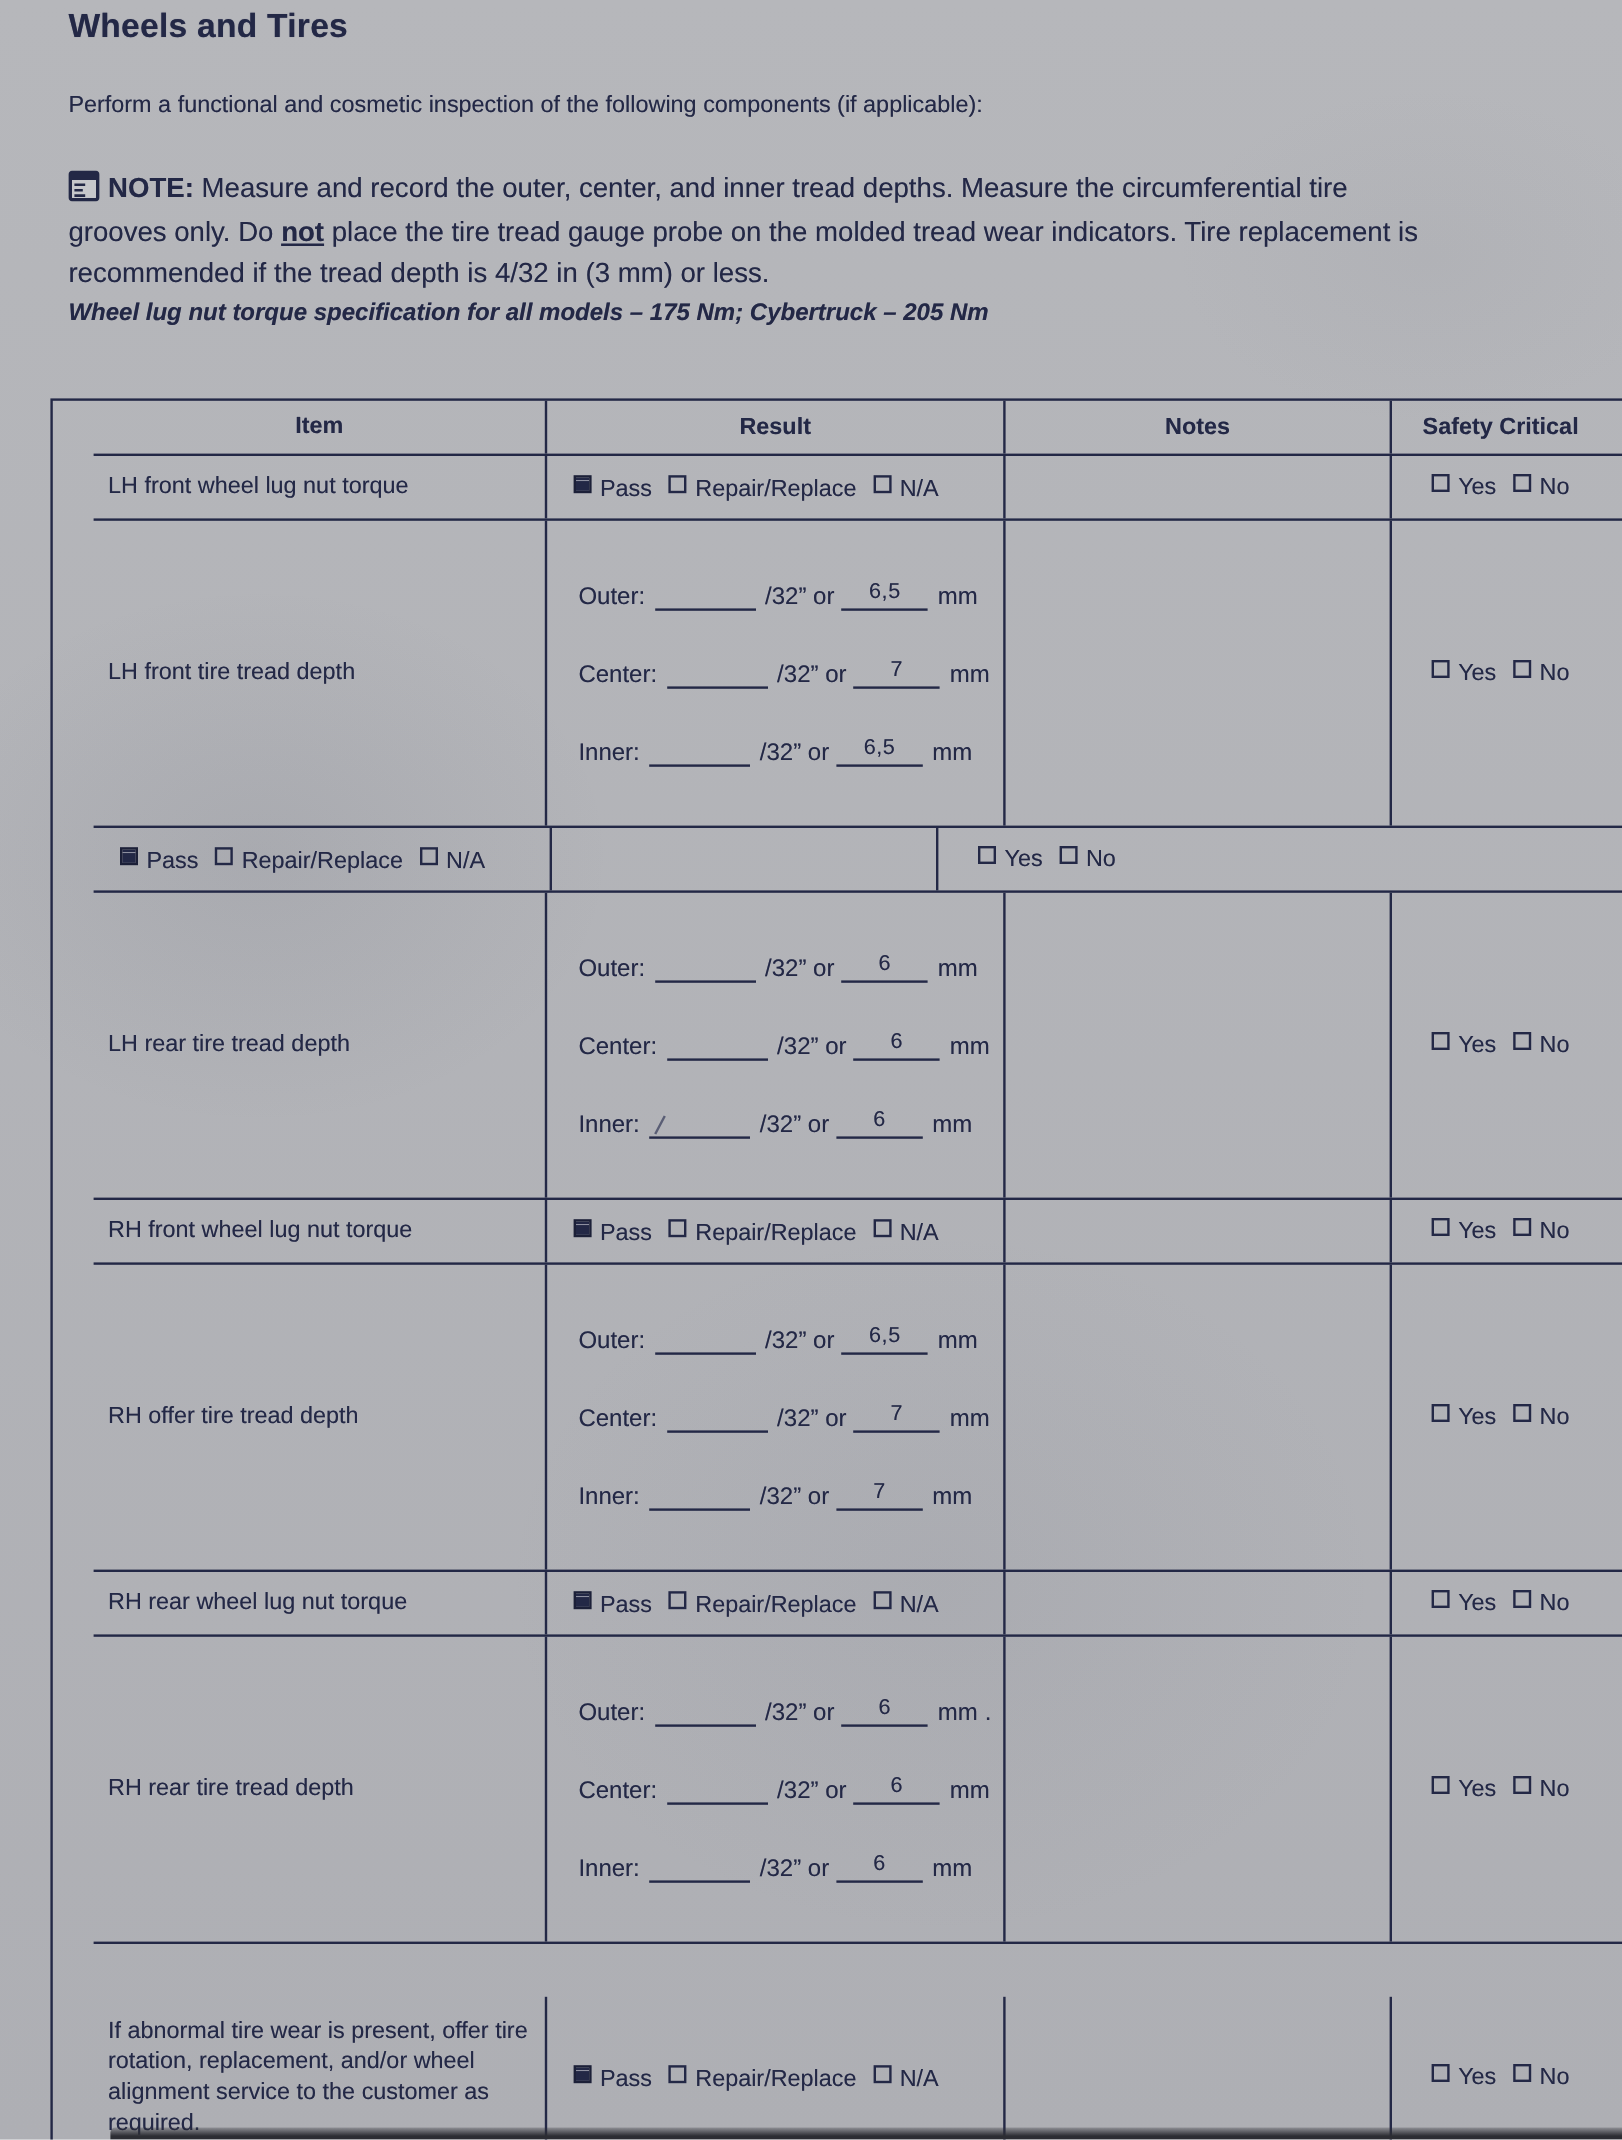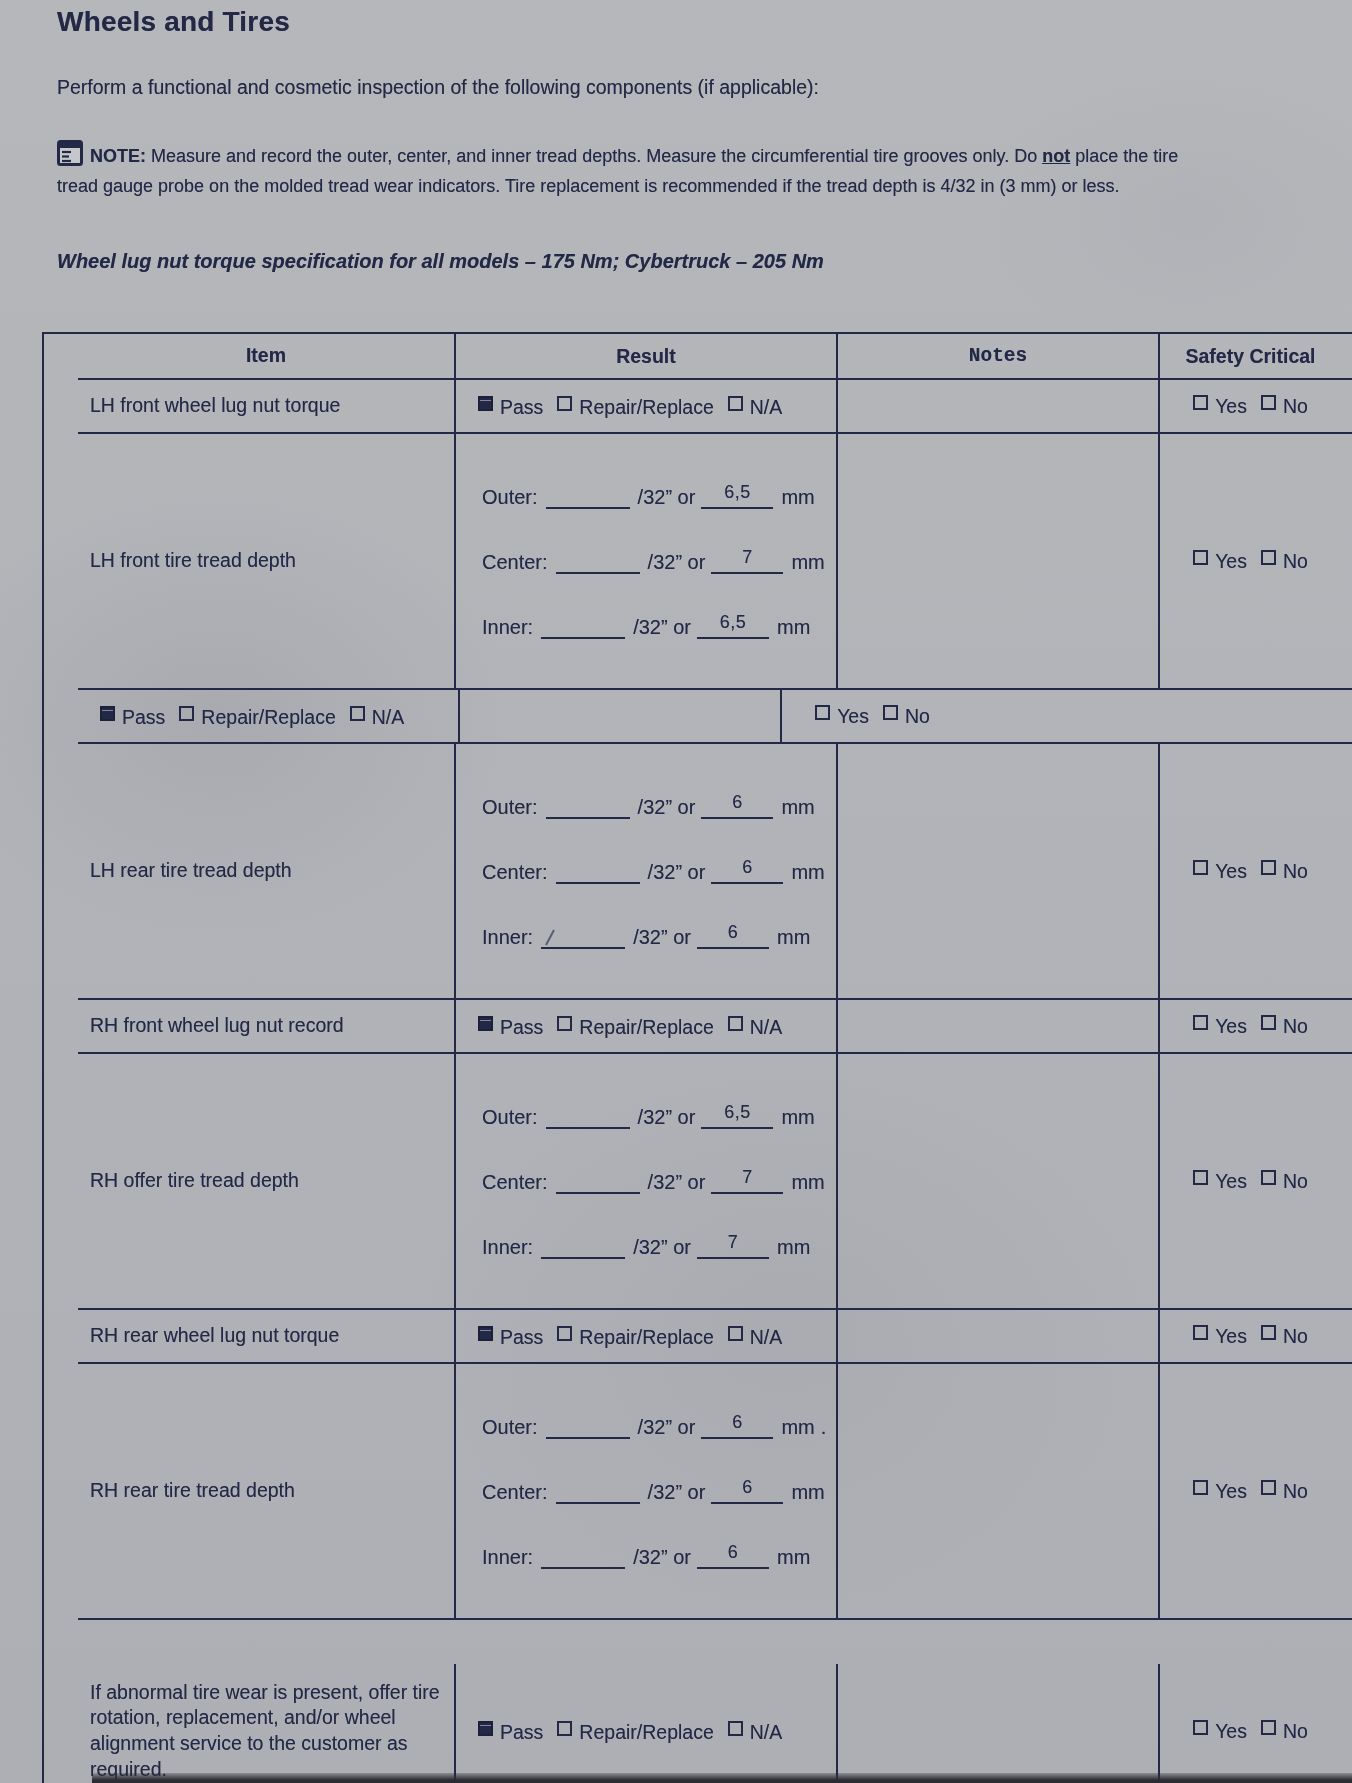--- a/index.html
+++ b/index.html
@@ -17,21 +17,21 @@
     position:absolute;left:57px;top:6px;
     font-size:28px;font-weight:bold;letter-spacing:0.2px;
     text-shadow:0 0 0.6px rgba(30,35,70,0.55);
   }
   #intro{
     position:absolute;left:57px;top:76px;width:1150px;
     font-size:19.5px;text-shadow:0 0 0.5px rgba(30,35,70,0.45);
   }
   #note-block{
     position:absolute;left:57px;top:140px;width:1130px;
-    font-size:18px;line-height:1.45;text-shadow:0 0 0.5px rgba(30,35,70,0.45);
+    font-size:23px;line-height:1.45;text-shadow:0 0 0.5px rgba(30,35,70,0.45);
   }
   #note-icon{
     display:inline-block;vertical-align:-4px;margin-right:7px;
   }
   #note-label{font-weight:bold;}
   .u-bold{font-weight:bold;text-decoration:underline;}
   #spec-line{
     position:absolute;left:57px;top:250px;width:1200px;
     font-size:20px;font-weight:bold;font-style:italic;
     text-shadow:0 0 0.5px rgba(30,35,70,0.5);
@@ -47,21 +47,21 @@
   .row{display:flex;border-bottom:2px solid #232846;box-sizing:border-box;}
   .row:last-child{border-bottom:none;margin-top:44px;}
   .cell{
     box-sizing:border-box;border-right:2px solid #232846;
     display:flex;align-items:center;font-size:19.5px;
     overflow:visible;
   }
   .cell:last-child{border-right:none;}
   .c-item{width:378px;padding:6px 10px 6px 12px;line-height:1.32;}
   .c-result{width:382px;padding-left:22px;}
-  .c-notes{width:322px;font-family:Liberation Mono, monospace;}
+  .c-notes{width:322px;}
   .c-safety{width:181px;justify-content:center;}
   .hdr .cell{justify-content:center;font-weight:bold;padding:0;}
   .hdr{height:46px;}
   .r-lug{height:54px;}
   .r-tread{height:256px;}
   .r-last{height:134px;}
   .r-tread .c-result{flex-direction:column;align-items:flex-start;justify-content:space-evenly;padding:10px 0 8px 26px;}
   
   .cb{
     display:inline-block;width:15px;height:15px;
@@ -272,21 +272,21 @@
           <span>Yes</span>
         </span>
         <span class="opt">
           <span class="cb"></span>
           <span>No</span>
         </span>
       </div>
     </div>
     <div class="row r-lug">
       <div class="cell c-item">
-        <span>RH front wheel lug nut record</span>
+        <span>RH front wheel lug nut torque</span>
       </div>
       <div class="cell c-result">
         <span class="opt-row"><span class="opt">
             <span class="cb checked"></span>
             <span>Pass</span>
           </span><span class="opt">
             <span class="cb"></span>
             <span>Repair/Replace</span>
           </span><span class="opt">
             <span class="cb"></span>

